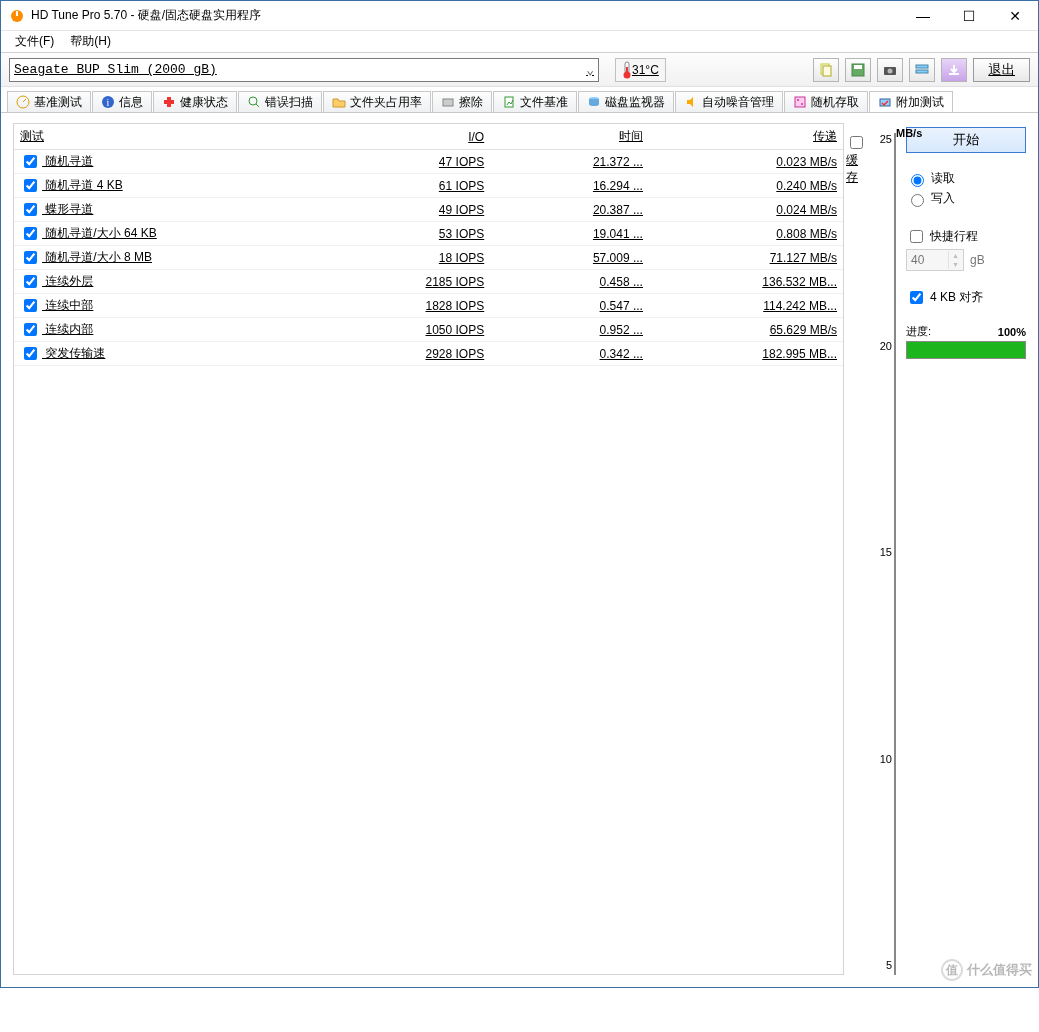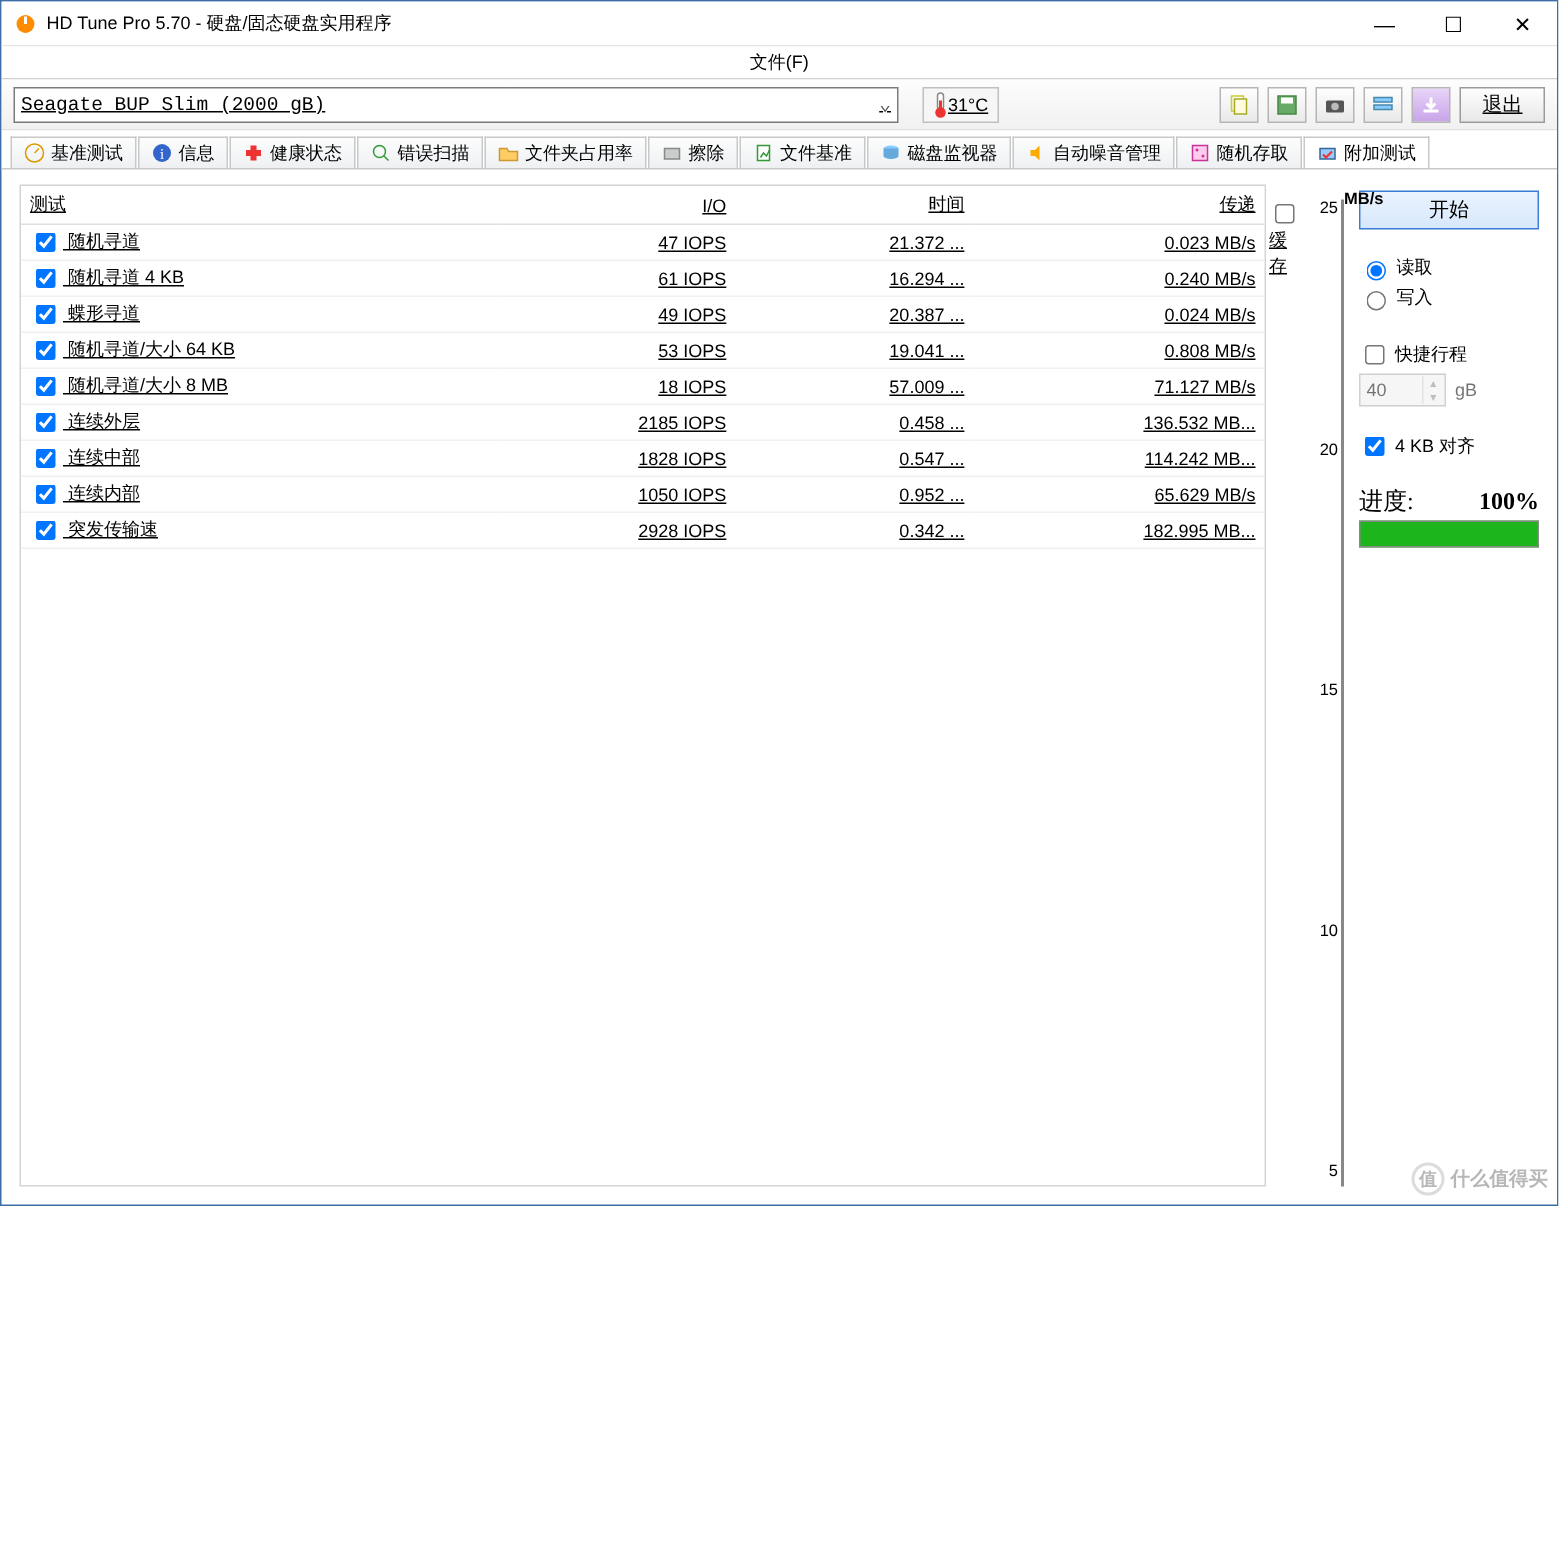--- a/index.html
+++ b/index.html
@@ -1,23 +1,23 @@
 <!DOCTYPE html>
 <html><head>
 <meta charset="utf-8">
 <style>
   * { box-sizing: border-box; }
   body { margin:0; font-family:"Microsoft YaHei","Segoe UI",Tahoma,sans-serif; font-size:12px; background:#fff; color:#000; }
-  .window { width:1039px; height:804px; border:1px solid #3a6ea5; display:flex; flex-direction:column; background:#fff; position:relative; overflow:hidden;}
+  .window { width:1039px; height:988px; border:1px solid #3a6ea5; display:flex; flex-direction:column; background:#fff; position:relative; overflow:hidden;}
   .titlebar { height:30px; display:flex; align-items:center; padding:0 0 0 8px; background:#fff; border-bottom:1px solid #e5e5e5;}
   .titlebar .app-icon { width:16px; height:16px; margin-right:6px; display:inline-flex; align-items:center; justify-content:center;}
   .titlebar .title { flex:1; }
   .win-btns { display:flex; height:100%; }
   .win-btn { width:46px; display:flex; align-items:center; justify-content:center; font-size:14px; font-family:Segoe MDL2 Assets, sans-serif; cursor:default;}
-  .menubar { height:22px; display:flex; align-items:center; padding:0 6px; border-bottom:1px solid #d0d0d0; background:#fff;flex-direction:column;}
+  .menubar { height:22px; display:flex; align-items:center; padding:0 6px; border-bottom:1px solid #d0d0d0; background:#fff;}
   .menubar span { padding:2px 8px; }
   .toolbar { height:34px; display:flex; align-items:center; padding:4px 8px; gap:6px; border-bottom:1px solid #e0e0e0; background:linear-gradient(#fdfdfd,#f1f1f1);text-decoration:underline;}
   .drive-select { flex:0 0 590px; height:24px; border:1px solid #7a7a7a; background:#fff; display:flex; align-items:center; padding:0 4px; font-family:"Courier New",monospace; font-size:13px;}
   .drive-select .chev { margin-left:auto; color:#555;}
   .temp { display:flex; align-items:center; gap:0; margin:0 4px 0 10px; padding:2px 6px; border:1px solid #c0c0c0; background:#f6f6f6;}
   .temp .thermo { width:10px; height:18px; }
   .tb-btn { width:26px; height:24px; border:1px solid #b5b5b5; background:linear-gradient(#fefefe,#e9e9e9); display:flex; align-items:center; justify-content:center;}
   .tb-btn svg { width:16px; height:16px; }
   .spacer { flex:1; }
   .exit-btn { height:24px; padding:0 14px; border:1px solid #9a9a9a; background:linear-gradient(#fefefe,#e8e8e8);}
@@ -45,21 +45,21 @@
     background-image:
       repeating-linear-gradient(to right, rgba(100,100,100,.35) 0 1px, transparent 1px 14px),
       repeating-linear-gradient(to bottom, rgba(100,100,100,.35) 0 1px, transparent 1px 23px);
   }
   .start-btn { height:26px; border:1px solid #3a7bd5; background:linear-gradient(#eaf3fe,#d7e8fc); }
   .radio-group label, .chk label { display:flex; align-items:center; gap:4px; margin:3px 0;}
   .num-box { display:flex; align-items:center; gap:6px; opacity:.55;}
   .num-box .spinner { width:58px; height:22px; border:1px solid #aaa; display:flex; align-items:center; padding:0 4px; background:#f0f0f0; position:relative;}
   .num-box .arrows { position:absolute; right:1px; top:1px; bottom:1px; width:14px; display:flex; flex-direction:column;}
   .num-box .arrows div { flex:1; border-left:1px solid #ccc; font-size:8px; line-height:9px; text-align:center; color:#888;}
-  .progress-row { display:flex; align-items:center; justify-content:space-between; font-size:16px;font-family:Liberation Serif, serif;}
+  .progress-row { display:flex; align-items:center; justify-content:space-between; font-size:11px;}
   .progress-bar { height:18px; background:#1cb61c; border:1px solid #888; margin-top:2px;}
   .watermark { position:absolute; right:6px; bottom:6px; opacity:.35; font-size:13px; font-weight:bold; display:flex; align-items:center; gap:4px; color:#333; pointer-events:none;}
   .watermark .logo { width:22px; height:22px; border-radius:50%; border:2px solid #999; display:inline-flex; align-items:center; justify-content:center; font-size:12px;}
 </style>
 </head>
 <body>
 
 <div class="window">
   <div class="titlebar">
     <span class="app-icon">

